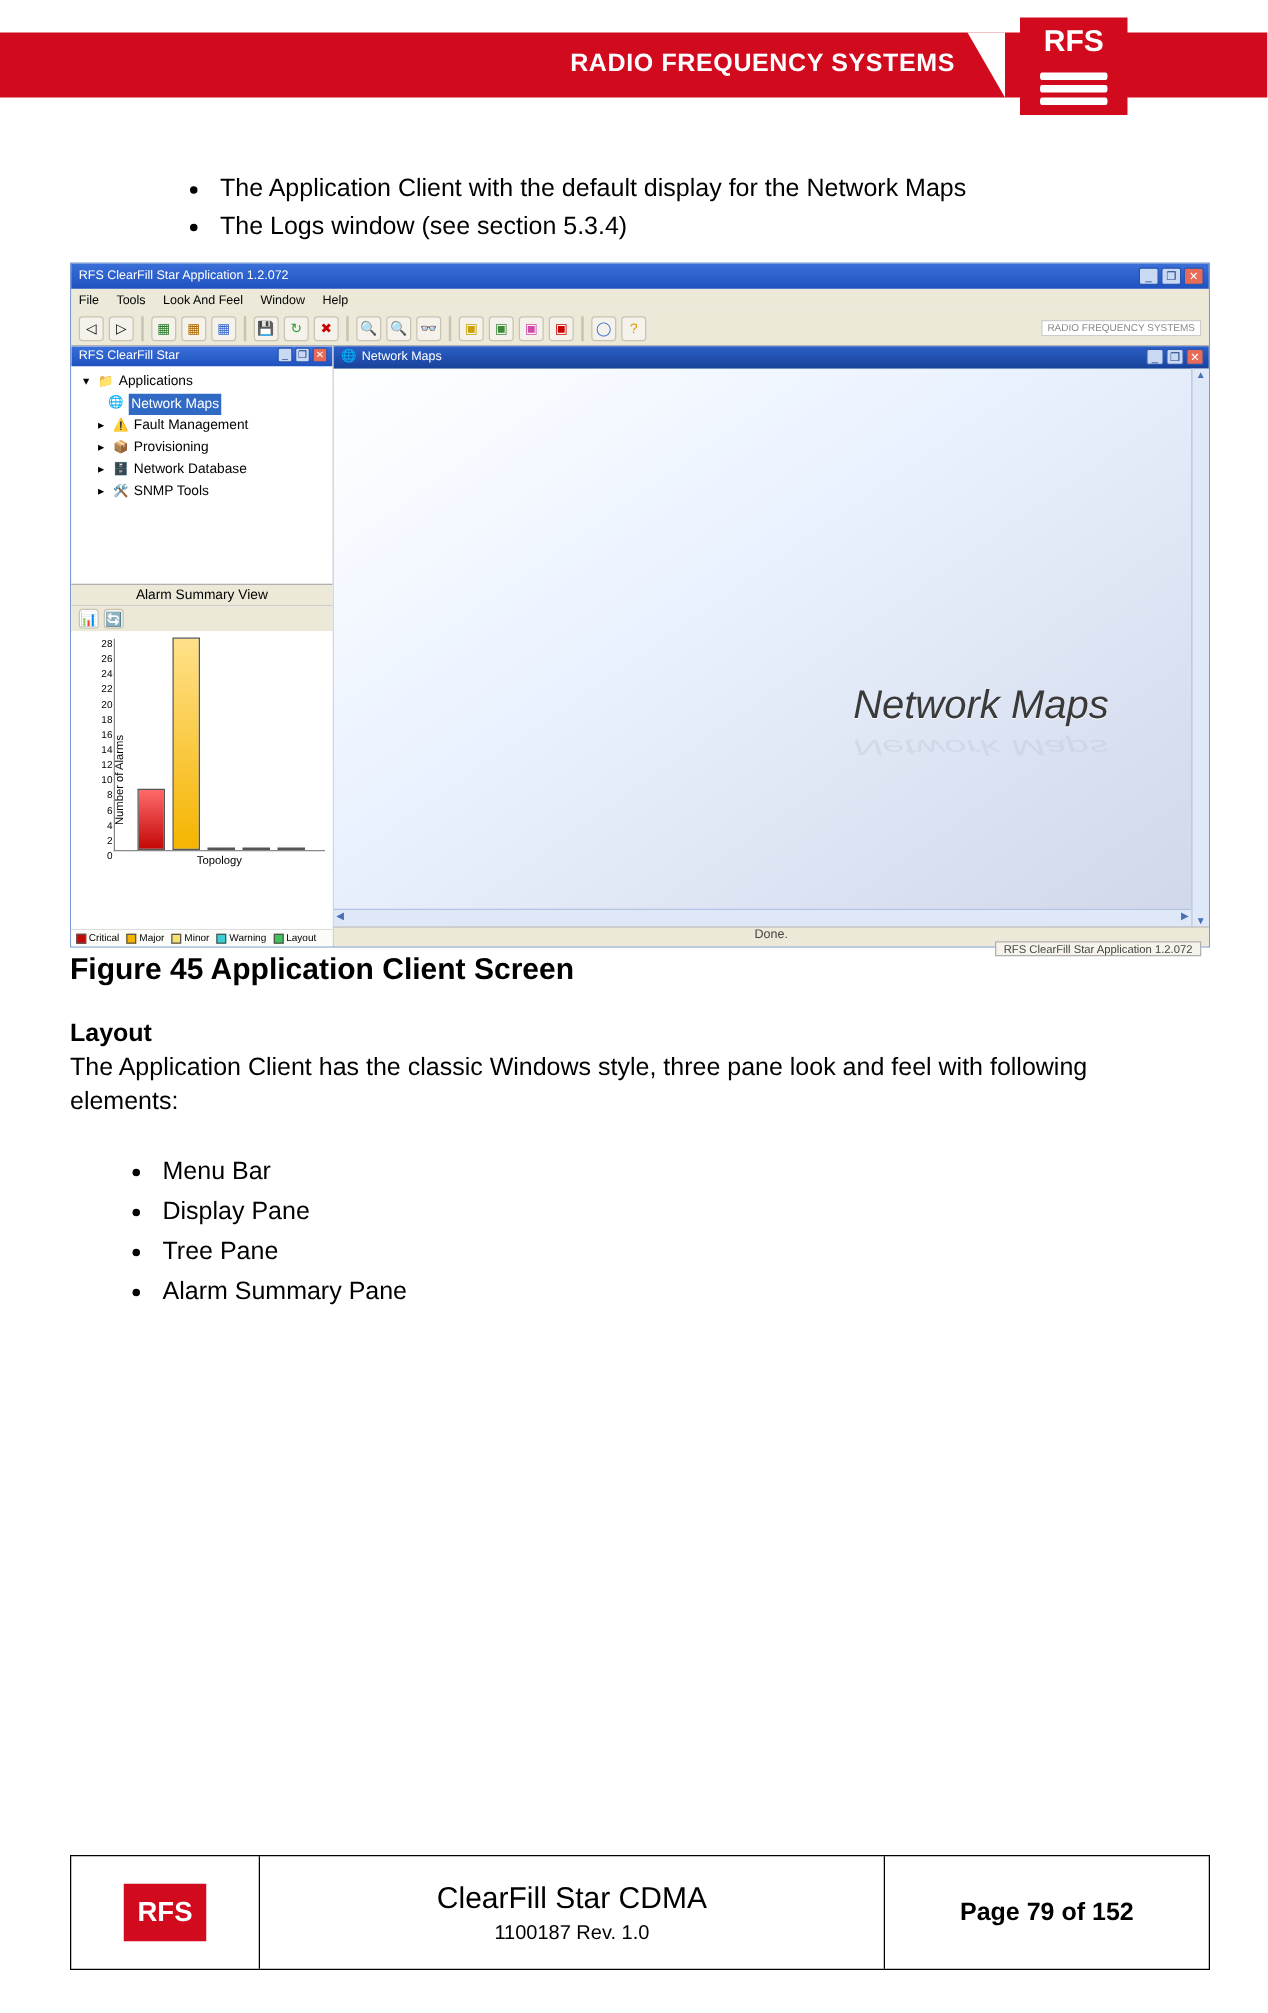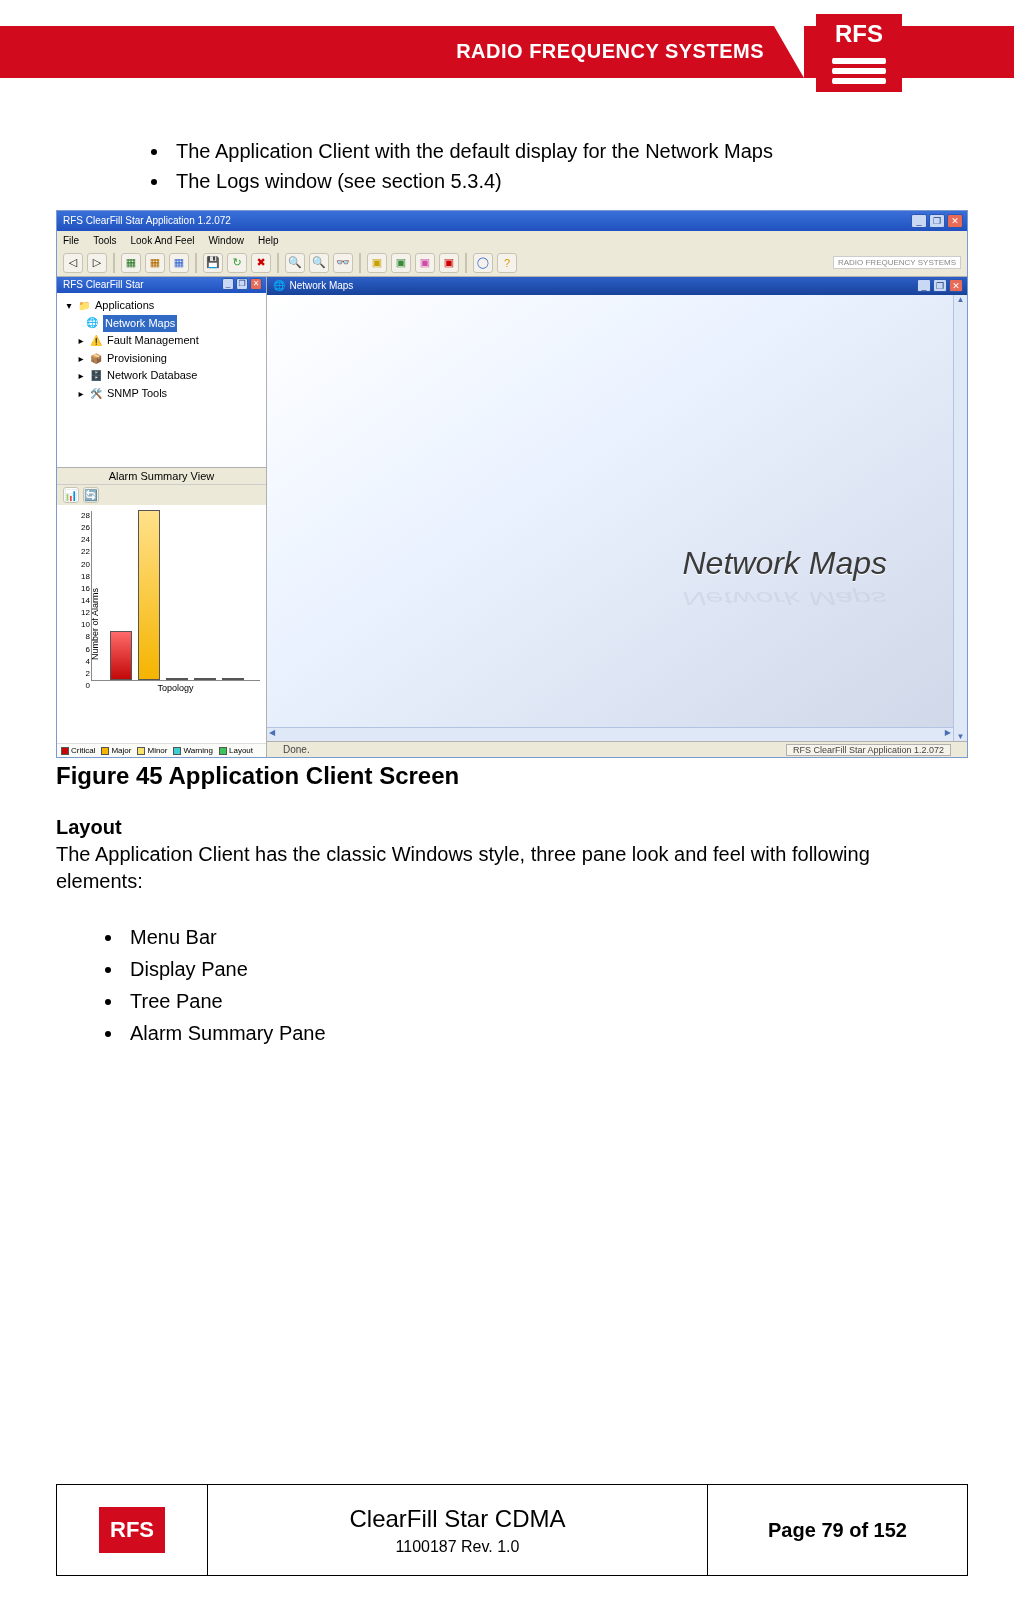--- a/index.html
+++ b/index.html
@@ -72,21 +72,21 @@
   .inner-title .win-btn { width: 14px; height: 13px; }
   .map-canvas { flex: 1; background: linear-gradient(145deg,#ffffff 0%,#eaf2ff 40%,#cfd7e8 100%); position: relative; }
   .nm-text { position: absolute; right: 80px; top: 56%; font-family: "Segoe UI", Arial, sans-serif; font-style: italic; font-size: 32px; color: #3a3a3a; text-shadow: 0 1px 0 #fff; }
   .nm-reflect { position: absolute; right: 80px; top: calc(56% + 34px); font-family: "Segoe UI", Arial, sans-serif; font-style: italic; font-size: 32px; color: #bac3d2; transform: scaleY(-0.55); opacity: 0.35; }
   .map-scroll-v { position: absolute; right: 0; top: 18px; bottom: 16px; width: 14px; background: #dfe8f7; border-left: 1px solid #b3c3e1; }
   .map-scroll-v::before { content:"▲"; position:absolute; top:0; left:0; right:0; text-align:center; font-size:8px; color:#4a6fb6; }
   .map-scroll-v::after { content:"▼"; position:absolute; bottom:0; left:0; right:0; text-align:center; font-size:8px; color:#4a6fb6; }
   .map-scroll-h { position: absolute; left: 0; right: 14px; bottom: 16px; height: 14px; background: #dfe8f7; border-top: 1px solid #b3c3e1; }
   .map-scroll-h::before { content:"◀"; position:absolute; left:2px; top:0; font-size:8px; color:#4a6fb6; }
   .map-scroll-h::after { content:"▶"; position:absolute; right:2px; top:0; font-size:8px; color:#4a6fb6; }
-  .statusbar { height: 16px; background: #ece9d8; border-top: 1px solid #b0b0b0; display: flex; align-items: center; padding: 0 16px; font-size: 10px; color: #444; }
+  .statusbar { height: 16px; background: #ece9d8; border-top: 1px solid #b0b0b0; display: flex; align-items: center; padding: 0 6px; font-size: 10px; color: #444; flex-direction: column; }
   .statusbar .task { margin-left: auto; border: 1px solid #b0b0b0; background: #f6f4ea; padding: 0 6px; font-size: 9px; }
   
   .fig-cap { margin: 4px 46px 0 56px; font-weight: bold; font-size: 24px; }
   .h-layout { margin: 26px 46px 0 56px; font-weight: bold; font-size: 20px; }
   .para-layout { margin: 2px 70px 0 56px; font-size: 20px; line-height: 1.35; }
   ul.bullets2 { margin: 26px 0 0 110px; font-size: 20px; line-height: 1.6; }
   ul.bullets2 li { list-style: disc; padding-left: 6px; margin-left: 14px; }
   
   .footer { position: absolute; left: 56px; right: 46px; bottom: 34px; border: 1px solid #000; display: grid; grid-template-columns: 150px 1fr 260px; height: 92px; }
   .footer > div { border-left: 1px solid #000; display: flex; flex-direction: column; align-items: center; justify-content: center; }

